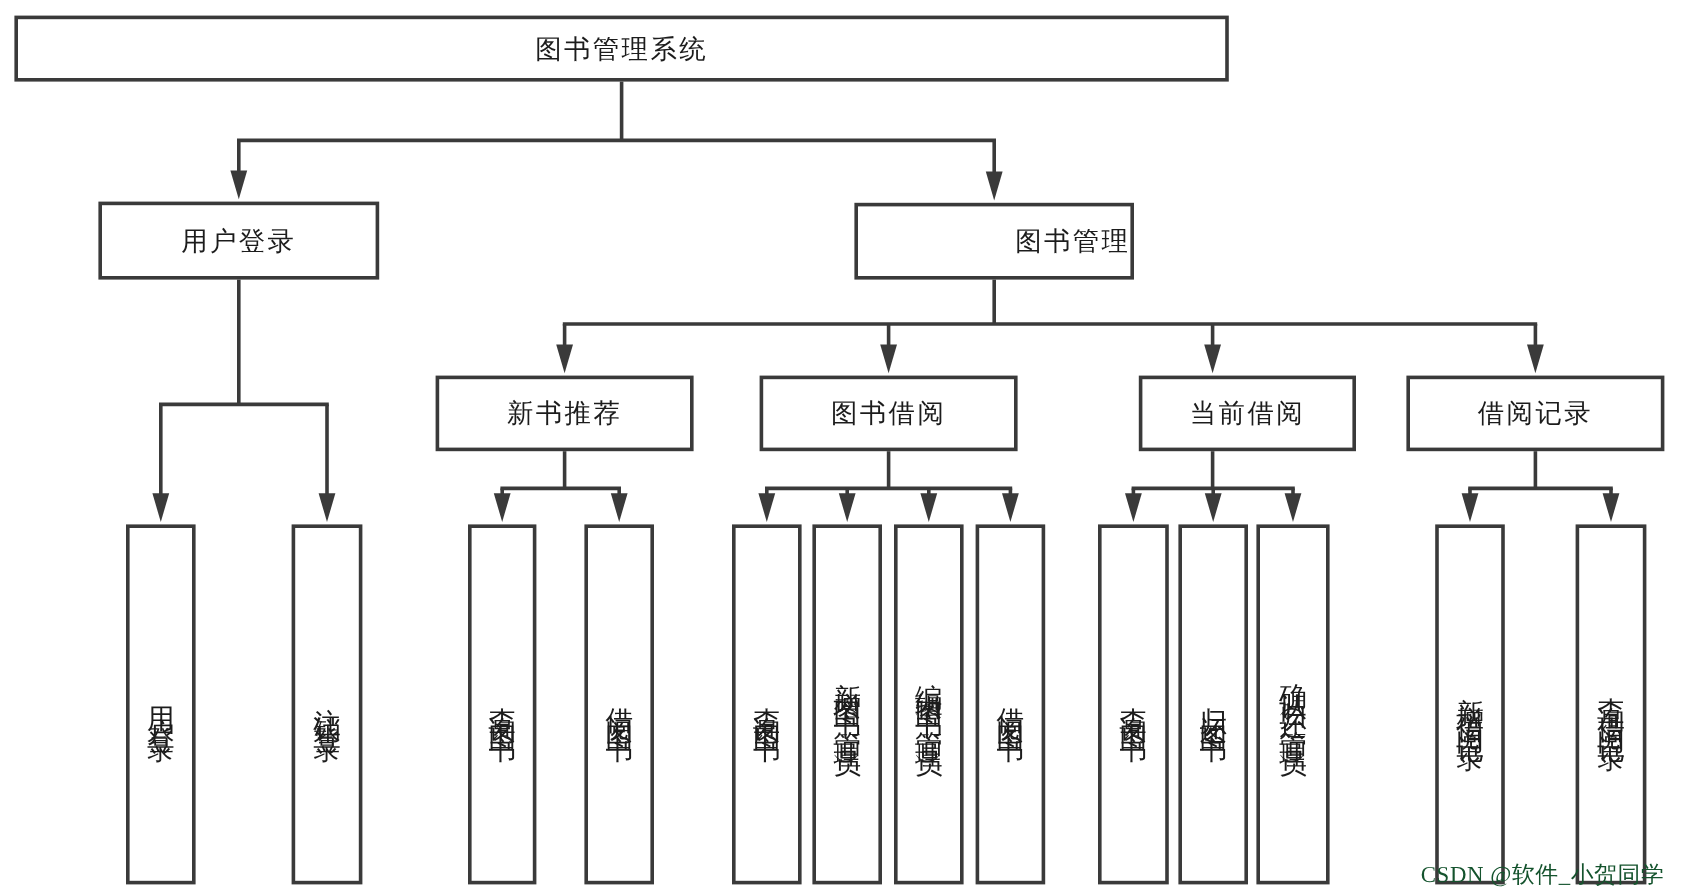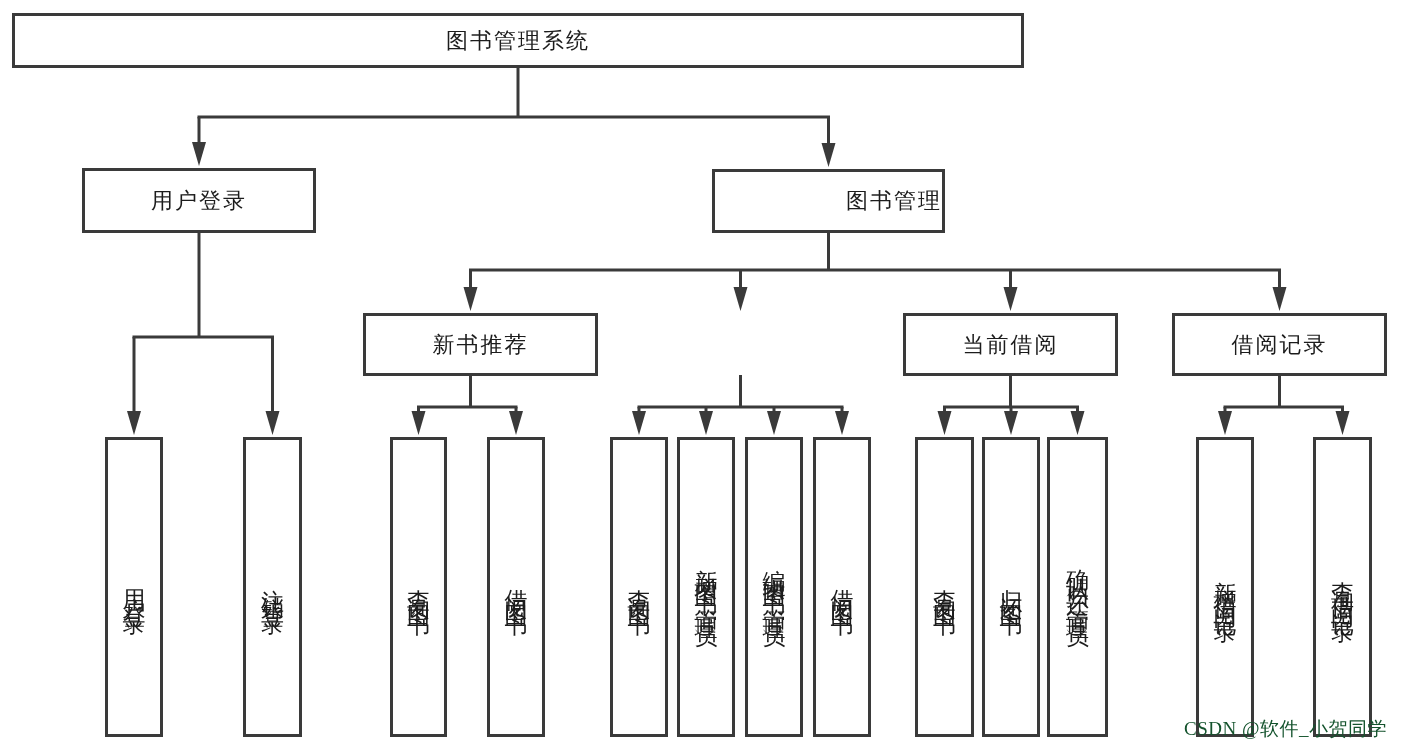--- a/index.html
+++ b/index.html
@@ -122,26 +122,29 @@
   </div>
 
   <div class="h-box" style="left:82px; top:168px; width:234px; height:65px;">
     <span>用户登录</span>
   </div>
 
   <div class="h-box" style="left:712px; top:169px; width:233px; height:64px;justify-content:flex-end;">
     <span>图书管理</span>
   </div>
 
-  <div class="h-box" style="left:363px; top:313px; width:235px; height:63px;">
+  <div class="h-box" style="left:363px; top:313px; width:215px; height:63px;">
     <span>新书推荐</span>
   </div>
 
-
-  <div class="h-box" style="left:903px; top:313px; width:215px; height:63px;text-align:right;">
+  <div class="h-box" style="left:633px; top:313px; width:215px; height:63px;">
+    <span>图书借阅</span>
+  </div>
+
+  <div class="h-box" style="left:949px; top:313px; width:181px; height:63px;text-align:right;">
     <span>当前借阅</span>
   </div>
 
   <div class="h-box" style="left:1172px; top:313px; width:215px; height:63px;">
     <span>借阅记录</span>
   </div>
 
   <div class="v-box" style="left:105px; top:437px; width:58px; height:300px;">
     <span>用户登录</span>
   </div>

